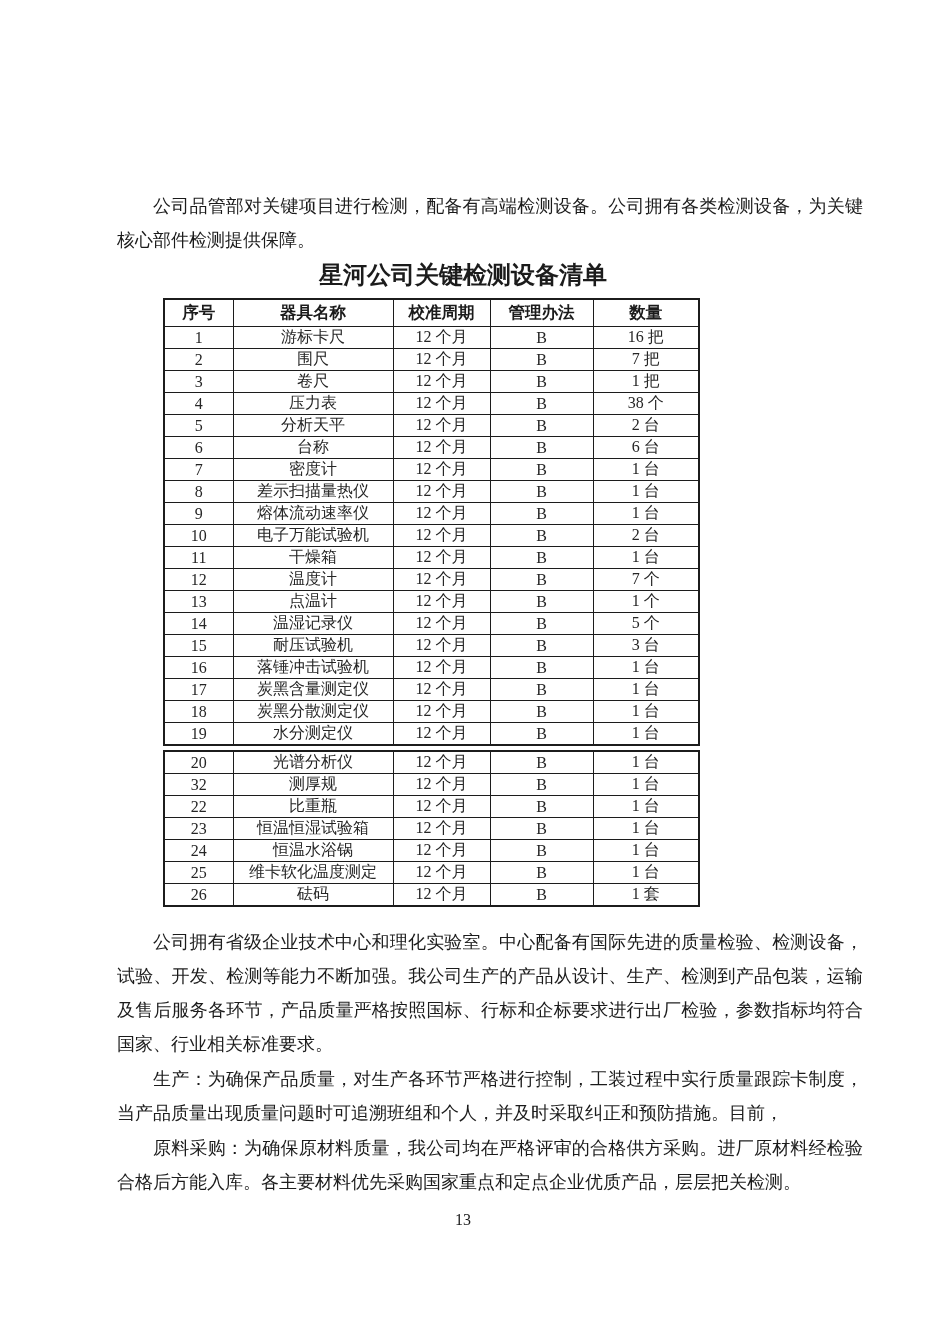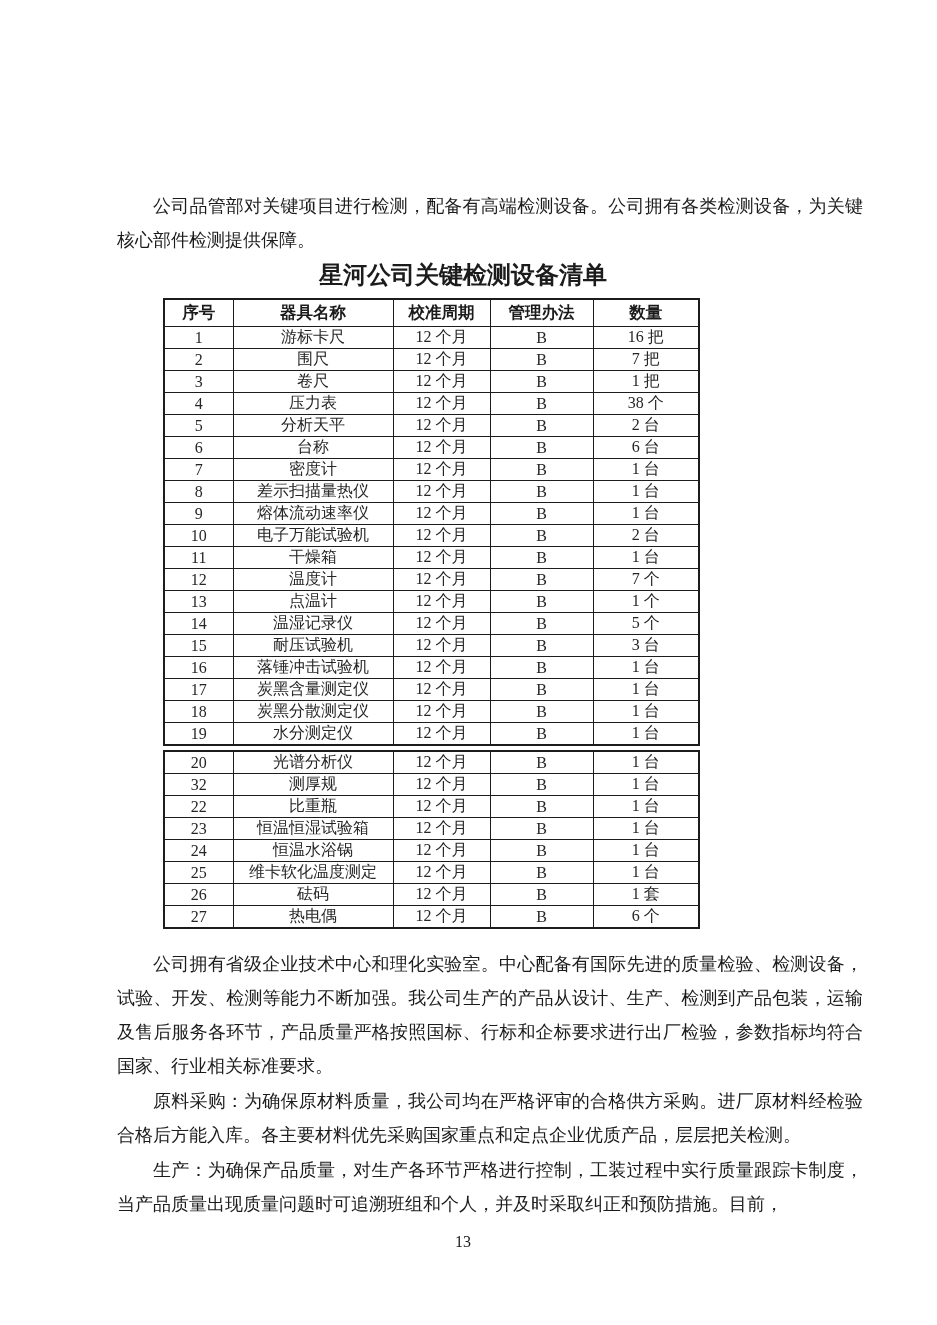--- a/index.html
+++ b/index.html
@@ -302,32 +302,25 @@
             <td>B</td>
             <td>1 台</td>
           </tr>
           <tr>
             <td>26</td>
             <td>砝码</td>
             <td>12 个月</td>
             <td>B</td>
             <td>1 套</td>
           </tr>
-          <tr>
-            <td>27</td>
-            <td>热电偶</td>
-            <td>12 个月</td>
-            <td>B</td>
-            <td>6 个</td>
-          </tr>
         </tbody>
     </table>
   </div>
 
   <p class="doc-para" id="para-center">公司拥有省级企业技术中心和理化实验室。中心配备有国际先进的质量检验、检测设备，试验、开发、检测等能力不断加强。我公司生产的产品从设计、生产、检测到产品包装，运输及售后服务各环节，产品质量严格按照国标、行标和企标要求进行出厂检验，参数指标均符合国家、行业相关标准要求。</p>
 
+  <p class="doc-para" id="para-produce">生产：为确保产品质量，对生产各环节严格进行控制，工装过程中实行质量跟踪卡制度，当产品质量出现质量问题时可追溯班组和个人，并及时采取纠正和预防措施。目前，</p>
+
   <p class="doc-para" id="para-procure">原料采购：为确保原材料质量，我公司均在严格评审的合格供方采购。进厂原材料经检验合格后方能入库。各主要材料优先采购国家重点和定点企业优质产品，层层把关检测。</p>
 
-  <p class="doc-para" id="para-produce">生产：为确保产品质量，对生产各环节严格进行控制，工装过程中实行质量跟踪卡制度，当产品质量出现质量问题时可追溯班组和个人，并及时采取纠正和预防措施。目前，</p>
-
   <div class="page-number">13</div>
 
 </div>
 
 </body></html>

